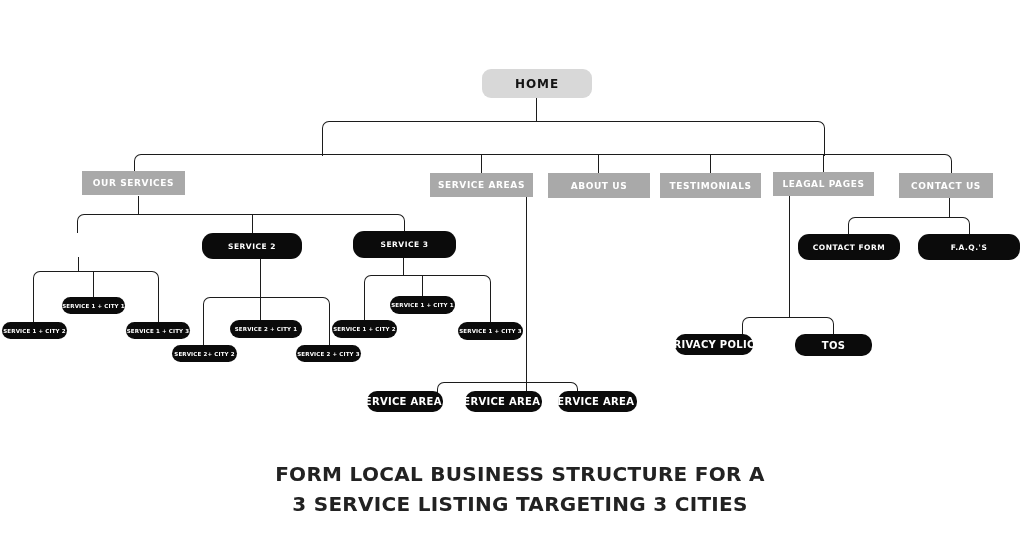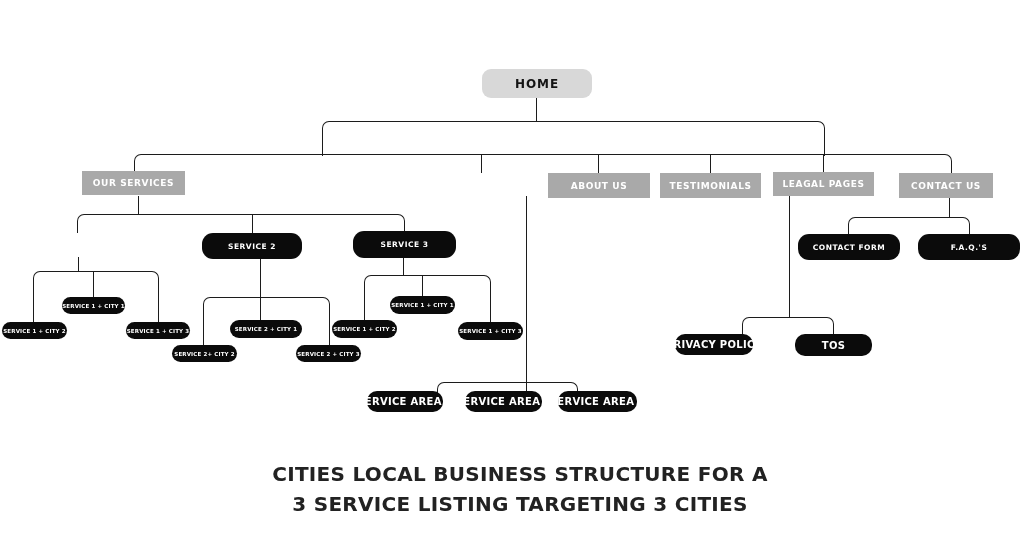--- a/index.html
+++ b/index.html
@@ -114,20 +114,21 @@
 
   <div class="vline" style="left:789px; top:196px; height:122px;"></div>
   <div class="bus" style="left:742px; top:317px; width:92px;  height:18px;"></div>
 
   <div class="vline" style="left:949px; top:197px; height:21px;"></div>
   <div class="bus" style="left:848px; top:217px; width:122px; height:18px;"></div>
 
   <div class="node home" style="left:482px; top:69px; width:110px; height:29px;">HOME</div>
 
   <div class="node section" style="left:82px;  top:171px; width:103px; height:24px;">OUR SERVICES</div>
+  <div class="node section" style="left:430px; top:173px; width:103px; height:24px;">SERVICE AREAS</div>
   <div class="node section" style="left:548px; top:173px; width:102px; height:25px;">ABOUT US</div>
   <div class="node section" style="left:660px; top:173px; width:101px; height:25px;">TESTIMONIALS</div>
   <div class="node section" style="left:773px; top:172px; width:101px; height:24px;">LEAGAL PAGES</div>
   <div class="node section" style="left:899px; top:173px; width:94px; height:25px;">CONTACT US</div>
 
   <div class="node page" style="left:202px; top:233px; width:100px; height:26px;">SERVICE 2</div>
   <div class="node page" style="left:353px; top:231px; width:103px; height:27px;">SERVICE 3</div>
   <div class="node page" style="left:798px; top:234px; width:102px; height:26px;">CONTACT FORM</div>
   <div class="node page" style="left:918px; top:234px; width:102px; height:26px;">F.A.Q.'S</div>
 
@@ -144,17 +145,17 @@
   <div class="node pill" style="left:458px; top:322px; width:65px; height:18px;">SERVICE 1 + CITY 3</div>
 
   <div class="node area" style="left:367px; top:391px; width:76px; height:21px;">SERVICE AREA 1</div>
   <div class="node area" style="left:465px; top:391px; width:77px; height:21px;">SERVICE AREA 2</div>
   <div class="node area" style="left:558px; top:391px; width:79px; height:21px;">SERVICE AREA 3</div>
 
   <div class="node area" style="left:675px; top:334px; width:78px; height:21px;">PRIVACY POLICY</div>
   <div class="node area" style="left:795px; top:334px; width:77px; height:22px;">TOS</div>
 
   <div class="caption">
-    <div>CITIES LOCAL BUSINESS STRUCTURE FOR A</div>
+    <div>FORM LOCAL BUSINESS STRUCTURE FOR A</div>
     <div>3 SERVICE LISTING TARGETING 3 CITIES</div>
   </div>
 
 </div>
 
 </body></html>

